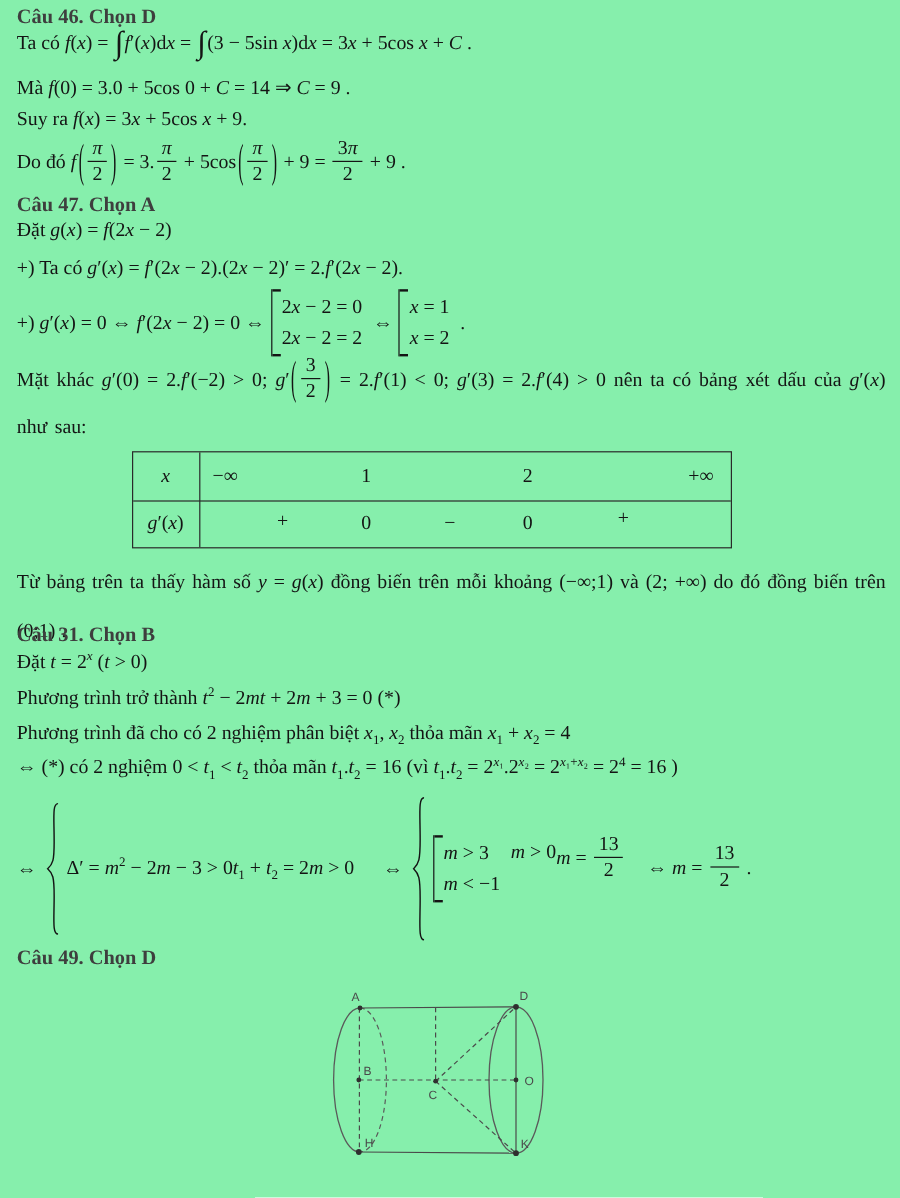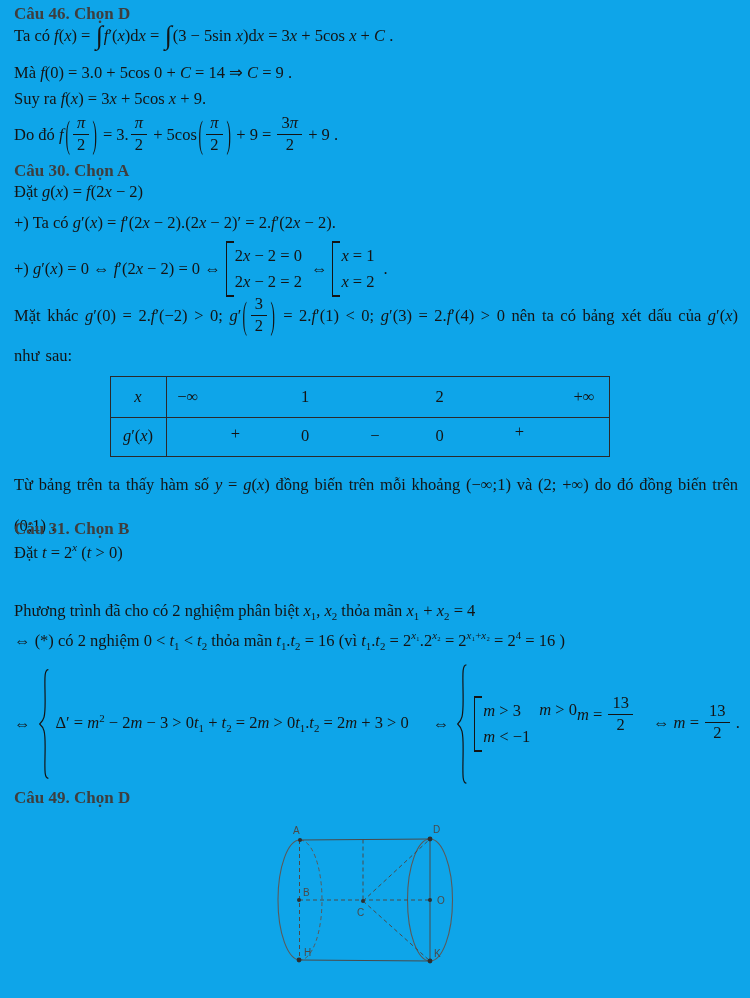--- a/index.html
+++ b/index.html
@@ -1,16 +1,16 @@
 <!DOCTYPE html>
 <html><head>
 <meta charset="utf-8">
 <style>
   html,body{margin:0;padding:0;background:#fff;}
-  .page{position:relative;width:750px;height:998px;background:#0ea5e9;overflow:hidden;
+  .page{position:relative;width:750px;height:998px;background:#86efac;overflow:hidden;
         font-family:"Liberation Serif", serif;font-size:16.5px;color:#141414;}
   .line{position:absolute;left:14px;white-space:nowrap;}
   .hdr{position:absolute;left:14px;font-weight:bold;color:#3e3e3e;font-size:17px;white-space:nowrap;}
   .row{position:absolute;left:14px;display:flex;align-items:center;white-space:nowrap;}
   .para{position:absolute;left:14px;width:724px;text-align:justify;}
   i{font-style:italic;}
   sup{font-size:0.66em;}
   sub{font-size:0.66em;}
   .frac{display:inline-flex;flex-direction:column;vertical-align:middle;text-align:center;
         margin:0 2px;position:relative;top:-2px;}
@@ -55,21 +55,21 @@
           <span class="fd">2</span>
         </span> + 5cos<span class="bigp">(</span><span class="frac">
           <span class="fn"><i>π</i></span>
           <span class="fd">2</span>
         </span><span class="bigp">)</span> + 9 = <span class="frac">
           <span class="fn">3<i>π</i></span>
           <span class="fd">2</span>
         </span> + 9 .</span>
   </div>
 
-  <div class="hdr" style="top:161px">Câu 30. Chọn A</div>
+  <div class="hdr" style="top:161px">Câu 47. Chọn A</div>
   <div class="line" style="top:182px">Đặt <i>g</i>(<i>x</i>) = <i>f</i>(2<i>x</i> − 2)</div>
   <div class="line" style="top:213px">+) Ta có <i>g</i>′(<i>x</i>) = <i>f</i>′(2<i>x</i> − 2).(2<i>x</i> − 2)′ = 2.<i>f</i>′(2<i>x</i> − 2).</div>
 
   <div class="row" style="top:243px;height:52px">
     <span>+) <i>g</i>′(<i>x</i>) = 0 ⇔ <i>f</i>′(2<i>x</i> − 2) = 0 ⇔</span>
     <span class="bstack">
       <span class="bl">2<i>x</i> − 2 = 0</span>
       <span class="bl">2<i>x</i> − 2 = 2</span>
     </span>
     <span>⇔</span>
@@ -98,32 +98,32 @@
     <span class="st-cell" style="left:39%;top:75%">0</span>
     <span class="st-cell" style="left:53%;top:75%">−</span>
     <span class="st-cell" style="left:66%;top:75%">0</span>
     <span class="st-cell" style="left:82%;top:70%">+</span>
   </div>
 
   <div class="para" style="top:464px;line-height:41px;word-spacing:1px">Từ bảng trên ta thấy hàm số  <i>y</i> = <i>g</i>(<i>x</i>)  đồng biến trên mỗi khoảng  (−∞;1)  và  (2; +∞)  do đó đồng biến trên (0;1) .</div>
 
   <div class="hdr" style="top:519px">Câu 31. Chọn B</div>
   <div class="line" style="top:541px">Đặt <i>t</i> = 2<sup><i>x</i></sup>  (<i>t</i> &gt; 0)</div>
+  <div class="line" style="top:571px">Phương trình trở thành <i>t</i><sup>2</sup> − 2<i>mt</i> + 2<i>m</i> + 3 = 0 (*)</div>
   <div class="line" style="top:601px">Phương trình đã cho có 2 nghiệm phân biệt <i>x</i><sub>1</sub>, <i>x</i><sub>2</sub> thỏa mãn <i>x</i><sub>1</sub> + <i>x</i><sub>2</sub> = 4</div>
   <div class="line" style="top:629px">⇔ (*) có 2 nghiệm 0 &lt; <i>t</i><sub>1</sub> &lt; <i>t</i><sub>2</sub> thỏa mãn <i>t</i><sub>1</sub>.<i>t</i><sub>2</sub> = 16 (vì <i>t</i><sub>1</sub>.<i>t</i><sub>2</sub> = 2<sup><i>x</i>₁</sup>.2<sup><i>x</i>₂</sup> = 2<sup><i>x</i>₁+<i>x</i>₂</sup> = 2<sup>4</sup> = 16 )</div>
 
   <div class="row sysrow" style="top:661px;height:126px">
     <span>⇔</span>
     <svg class="brace-svg" width="13" height="112" viewBox="0 0 12 100" preserveAspectRatio="none">
       <path d="M10.5 1.5 C6 1.5 7.5 12 7.5 30 C7.5 44 6.5 46.5 2.5 50 C6.5 53.5 7.5 56 7.5 70 C7.5 88 6 98.5 10.5 98.5" fill="none" stroke="#141414" stroke-width="1.2" vector-effect="non-scaling-stroke"></path>
     </svg>
     <span class="sys">
       <span class="sl">Δ′ = <i>m</i><sup>2</sup> − 2<i>m</i> − 3 &gt; 0</span>
       <span class="sl"><i>t</i><sub>1</sub> + <i>t</i><sub>2</sub> = 2<i>m</i> &gt; 0</span>
-      <span class="sl"><i>t</i><sub>1</sub>.<i>t</i><sub>2</sub> = 2<i>m</i> + 3 &gt; 0</span>
     </span>
     <span style="margin-left:18px">⇔</span>
     <svg class="brace-svg" width="13" height="122" viewBox="0 0 12 100" preserveAspectRatio="none">
       <path d="M10.5 1.5 C6 1.5 7.5 12 7.5 30 C7.5 44 6.5 46.5 2.5 50 C6.5 53.5 7.5 56 7.5 70 C7.5 88 6 98.5 10.5 98.5" fill="none" stroke="#141414" stroke-width="1.2" vector-effect="non-scaling-stroke"></path>
     </svg>
     <span class="sys">
       <span class="bstack" style="margin-left:0">
         <span class="bl"><i>m</i> &gt; 3</span>
         <span class="bl"><i>m</i> &lt; −1</span>
       </span>

